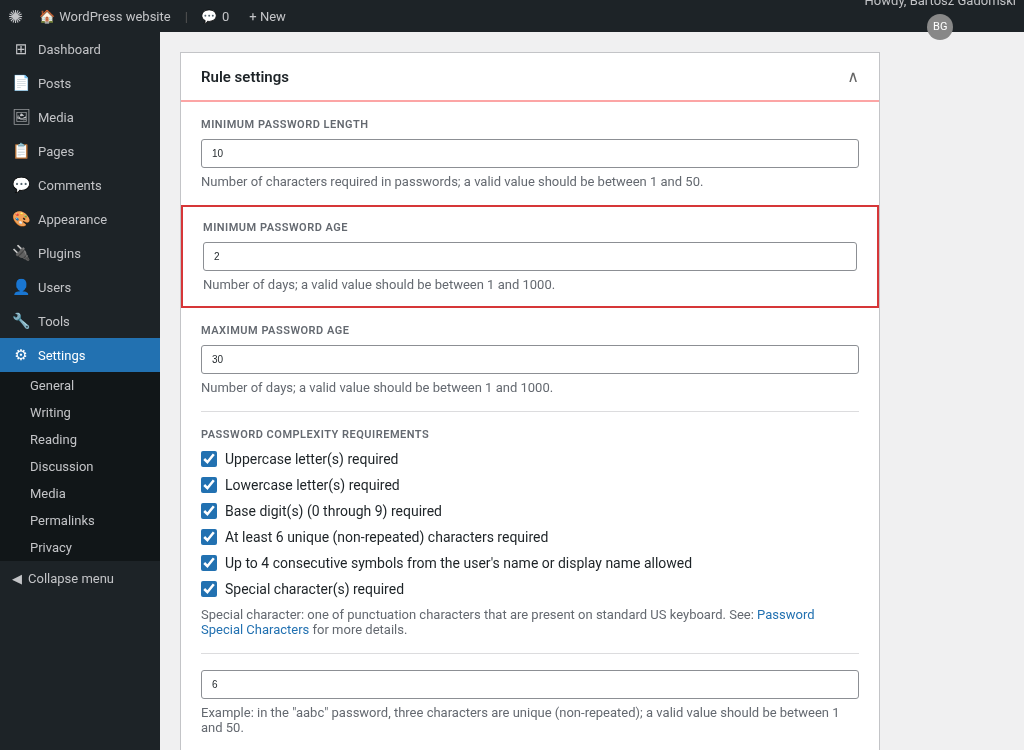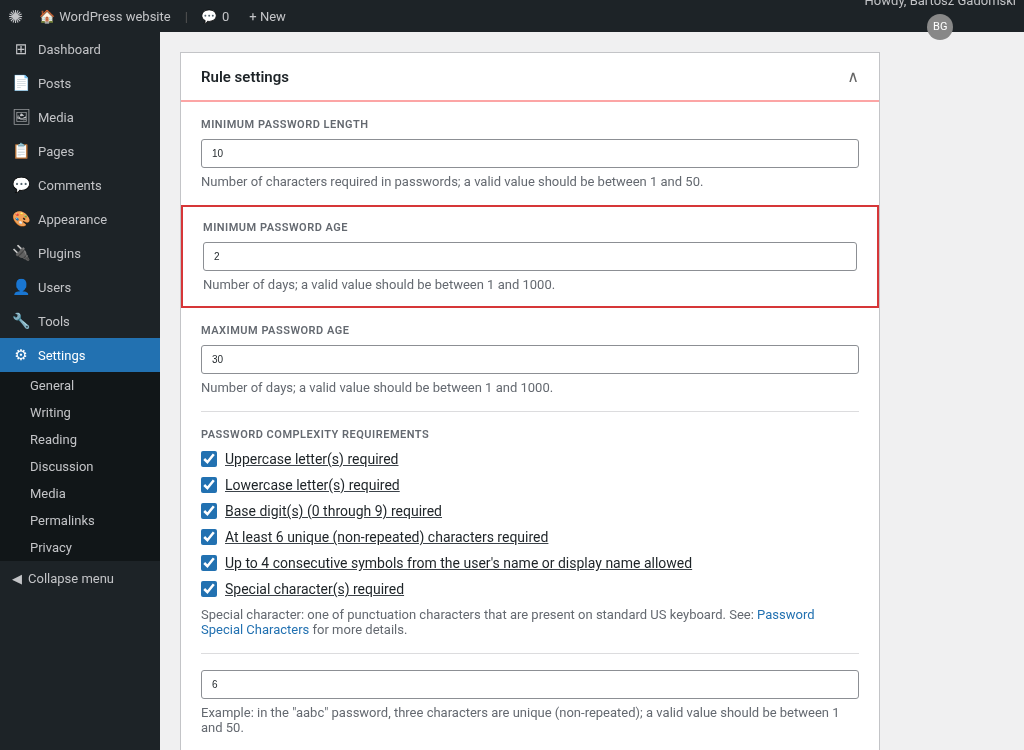--- a/index.html
+++ b/index.html
@@ -119,21 +119,21 @@
       background: #fff;
     }
     .field-help {
       margin-top: 6px;
       font-size: 13px;
       color: #646970;
     }
 
     .form-block { padding: 16px 20px; }
 
-    .checkbox-group { margin-top: 10px; text-decoration: underline; }
+    .checkbox-group { margin-top: 10px; }
     .checkbox-item {
       display: flex;
       align-items: center;
       gap: 8px;
       margin-bottom: 10px;
     }
     .checkbox-item input[type=checkbox] {
       width: 16px;
       height: 16px;
       accent-color: #2271b1;

